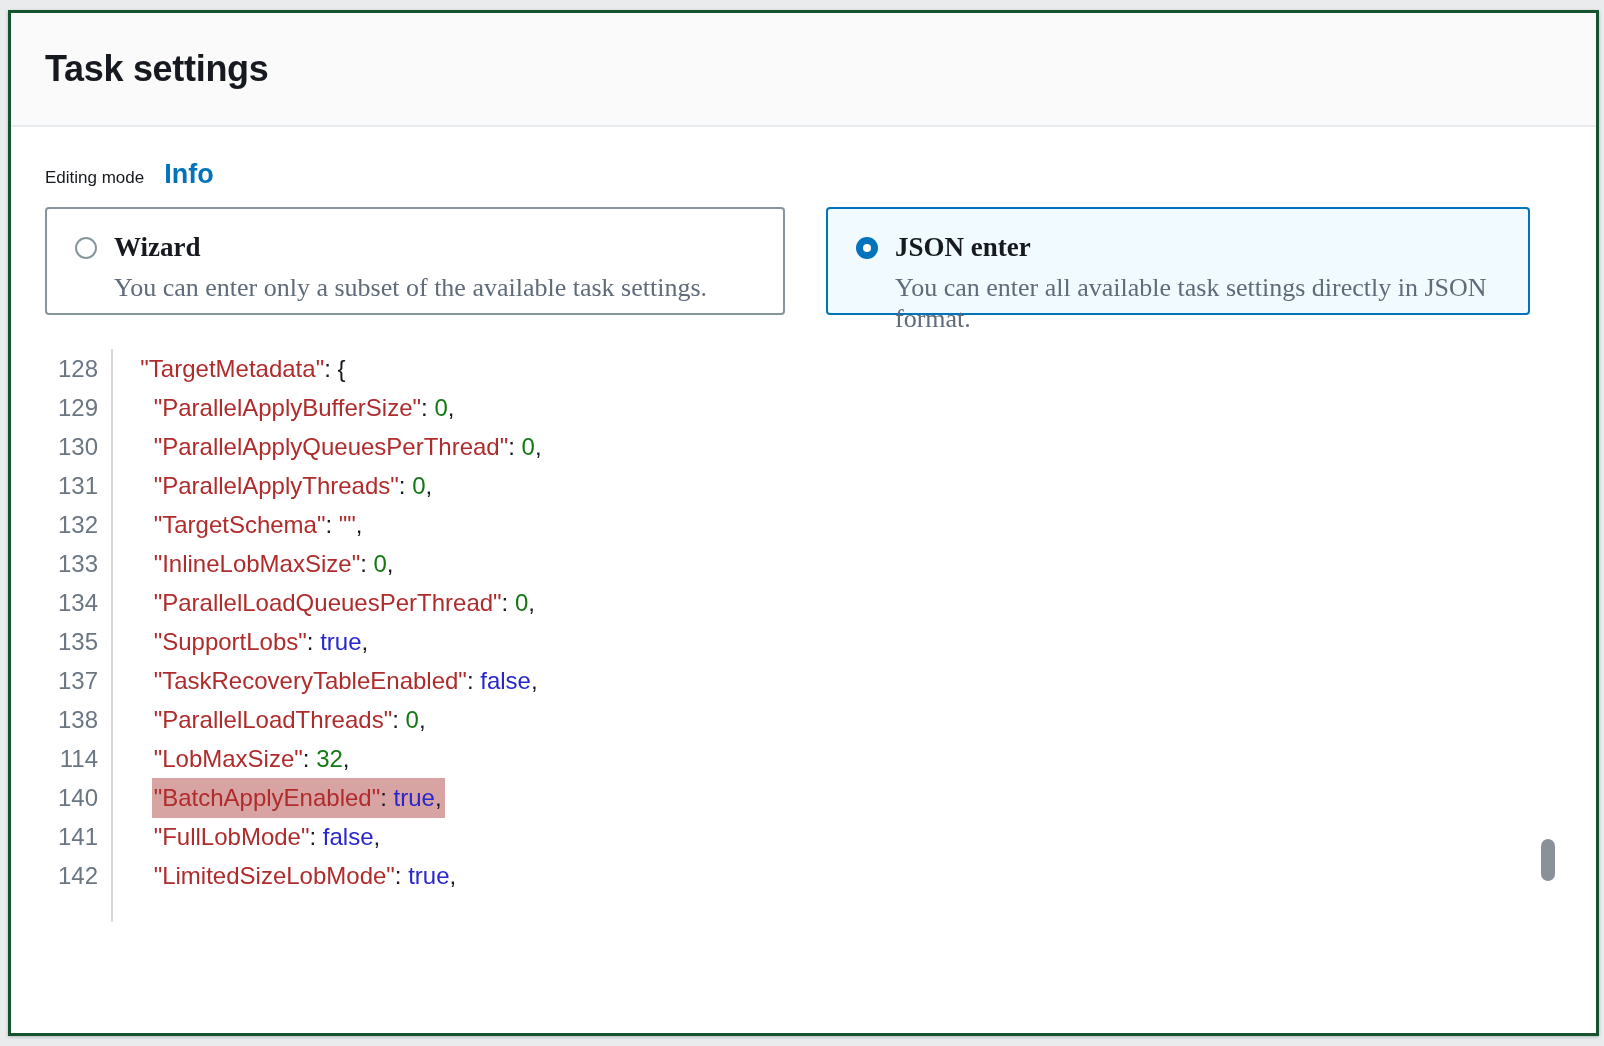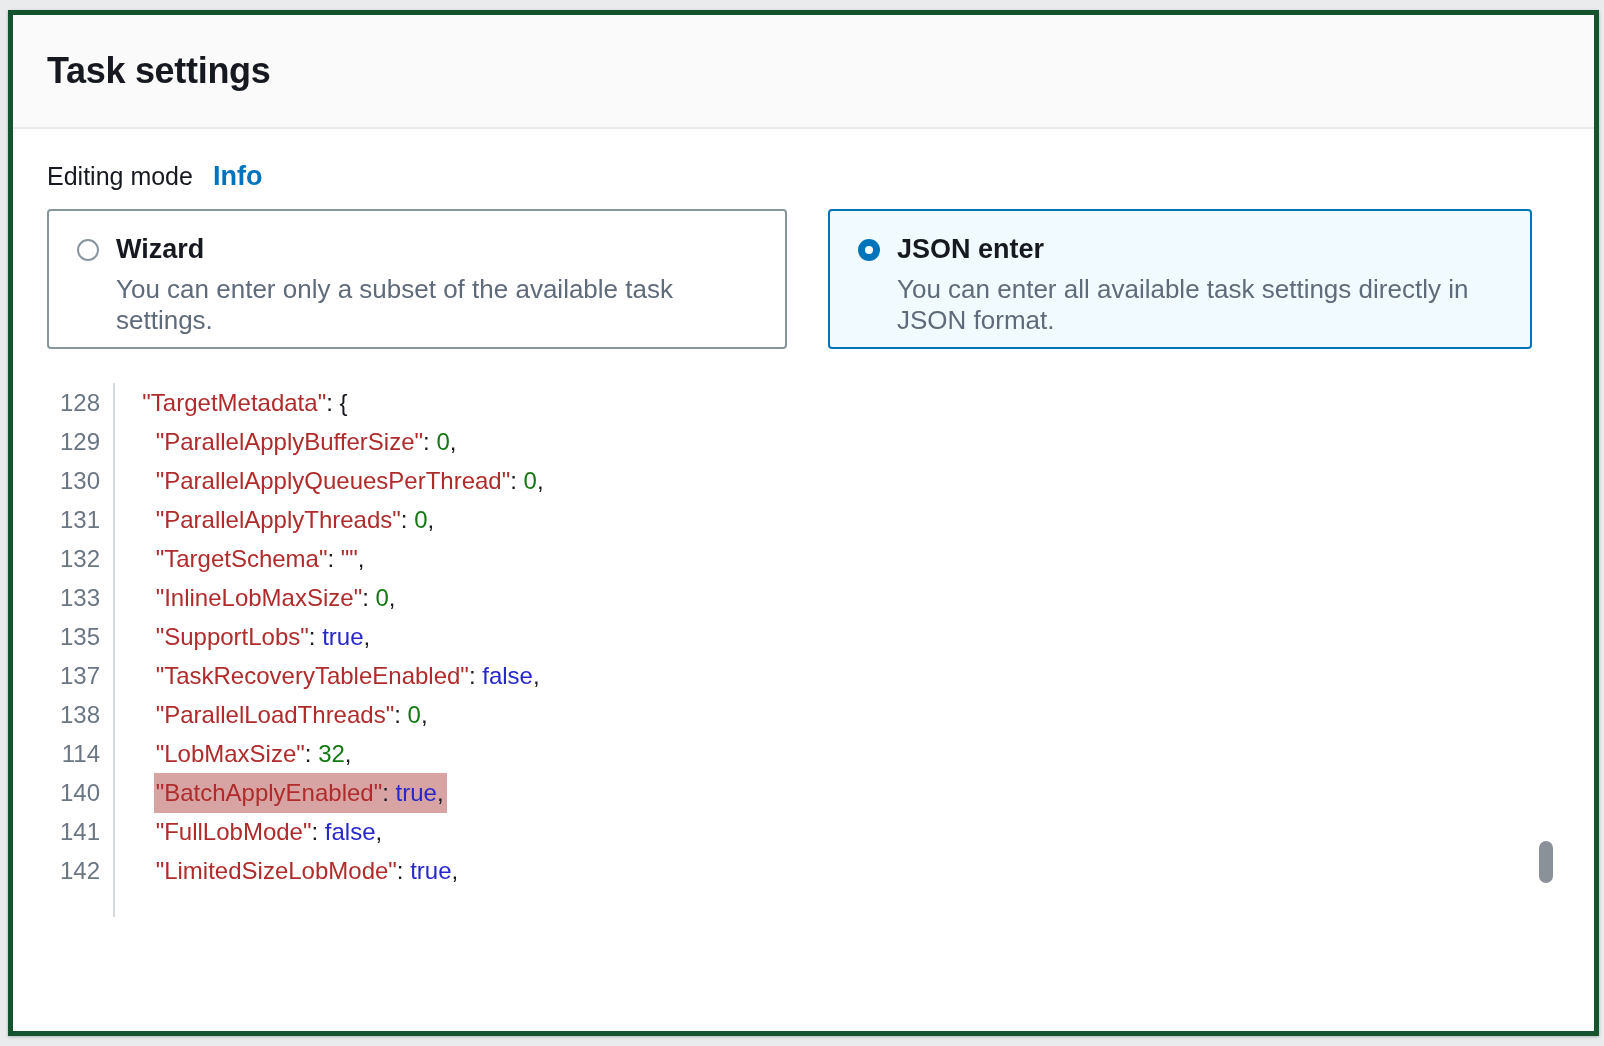--- a/index.html
+++ b/index.html
@@ -17,41 +17,41 @@
     background:#e9ebed;
     font-family:"Liberation Sans",sans-serif;
     position:relative;
     color:#16191f;
     overflow:hidden;
   }
   .card{
     position:absolute;left:8px;top:10px;
     width:1591px;height:1026px;
     background:#ffffff;
-    border:5px solid #14532d;
+    border:3px solid #14532d;
     box-shadow:0 1px 3px rgba(0,28,36,0.25);
   }
   .card-header{
     height:114px;
     background:#fafafa;
     border-bottom:2px solid #e7ebed;
     display:flex;align-items:center;
     padding:0 34px;
   }
   .card-title{
     font-size:36px;font-weight:bold;color:#16191f;letter-spacing:-0.3px;
   }
   .card-body{padding:32px 34px 0;}
   .field-label-row{
     display:flex;gap:20px;align-items:baseline;margin-bottom:17px;
   }
-  .field-label{font-size:25px;color:#16191f;}
+  .field-label{font-size:17px;color:#16191f;}
   .info-link{font-size:27px;font-weight:bold;color:var(--accent);cursor:pointer;text-decoration:none;}
   .tiles{display:flex;gap:41px;}
-  .tile{height:140px;border-radius:4px;padding:23px 28px;cursor:pointer;}
+  .tile{height:108px;border-radius:4px;padding:23px 28px;cursor:pointer;font-family:Liberation Serif, serif;}
   .tile-wizard{width:740px;border:2px solid #87969d;background:#ffffff;}
   .tile-json{width:704px;border:2px solid var(--accent);background:var(--tile-sel-bg);}
   .tile-head{display:flex;align-items:center;gap:17px;}
   .radio{width:22px;height:22px;border-radius:50%;flex:none;}
   .radio-off{border:2px solid #87969d;background:#fff;}
   .radio-on{background:var(--accent);position:relative;}
   .radio-on::after{
     content:"";position:absolute;left:7px;top:7px;width:8px;height:8px;
     border-radius:50%;background:#fff;
   }
@@ -139,20 +139,24 @@
           </div>
           <div class="code-line">
             <span class="gutter">132</span>
             <span class="code-text">    <span><span class="tok-key">"TargetSchema"</span><span class="tok-punct">: </span><span class="tok-str">""</span><span class="tok-punct">,</span></span></span>
           </div>
           <div class="code-line">
             <span class="gutter">133</span>
             <span class="code-text">    <span><span class="tok-key">"InlineLobMaxSize"</span><span class="tok-punct">: </span><span class="tok-num">0</span><span class="tok-punct">,</span></span></span>
           </div>
           <div class="code-line">
+            <span class="gutter">134</span>
+            <span class="code-text">    <span><span class="tok-key">"ParallelLoadQueuesPerThread"</span><span class="tok-punct">: </span><span class="tok-num">0</span><span class="tok-punct">,</span></span></span>
+          </div>
+          <div class="code-line">
             <span class="gutter">135</span>
             <span class="code-text">    <span><span class="tok-key">"SupportLobs"</span><span class="tok-punct">: </span><span class="tok-bool">true</span><span class="tok-punct">,</span></span></span>
           </div>
           <div class="code-line">
             <span class="gutter">137</span>
             <span class="code-text">    <span><span class="tok-key">"TaskRecoveryTableEnabled"</span><span class="tok-punct">: </span><span class="tok-bool">false</span><span class="tok-punct">,</span></span></span>
           </div>
           <div class="code-line">
             <span class="gutter">138</span>
             <span class="code-text">    <span><span class="tok-key">"ParallelLoadThreads"</span><span class="tok-punct">: </span><span class="tok-num">0</span><span class="tok-punct">,</span></span></span>

